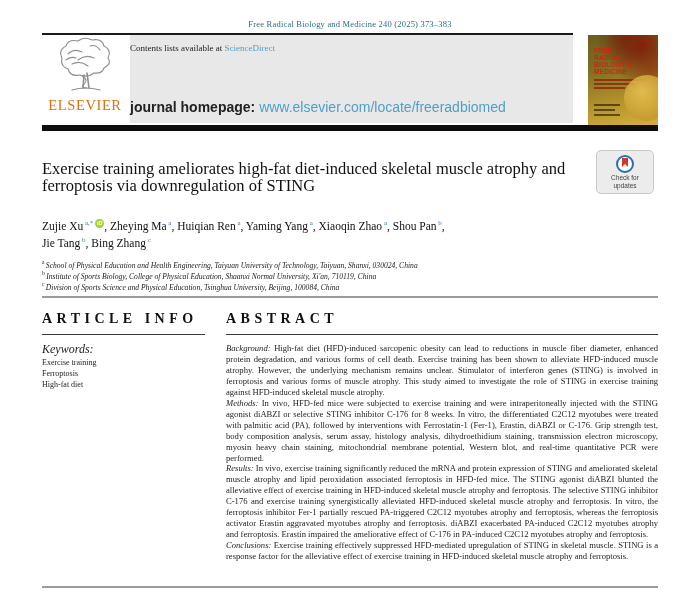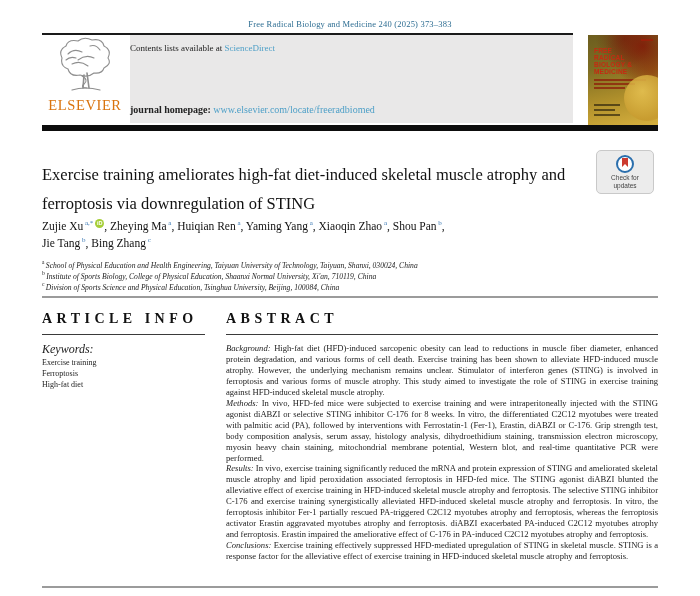--- a/index.html
+++ b/index.html
@@ -14,21 +14,21 @@
   .top-rule{position:absolute;left:42px;top:33px;width:531px;height:1.5px;background:#1a1a1a;}
   .logo-box{position:absolute;left:42px;top:36px;width:86px;height:86px;text-align:center;}
   .logo-tree{display:block;margin:0 auto;}
   .logo-word{font-size:14.5px;color:#d9730d;letter-spacing:.6px;margin-top:1px;font-family:"Liberation Serif",serif;}
   .gray-box{position:absolute;left:130px;top:35px;width:443px;height:88px;background:#e9e8e8;
             display:flex;flex-direction:column;justify-content:space-between;align-items:flex-start;
             padding:8px 0 8px 0;box-sizing:border-box;}
   .contents-line{font-size:9px;color:#222;}
   .contents-line a{color:#4d9fc7;text-decoration:none;}
   .journal-title{font-size:17px;color:#111;}
-  .homepage-line{font-size:10px;font-family:Liberation Serif, serif;font-weight:bold;color:#222;}
+  .homepage-line{font-size:14px;font-family:Liberation Sans, sans-serif;font-weight:bold;color:#222;}
   .homepage-line a{color:#4d9fc7;text-decoration:none;font-weight:normal;}
   .thick-rule{position:absolute;left:42px;top:125px;width:616px;height:5.5px;background:#0d0d0d;}
 
   
   .cover{position:absolute;left:588px;top:35px;width:70px;height:92px;overflow:hidden;
          background:
            radial-gradient(circle at 78% 12%, rgba(130,25,8,.85), rgba(130,25,8,0) 38%),
            radial-gradient(circle at 52% 4%, rgba(110,20,8,.6), rgba(110,20,8,0) 30%),
            radial-gradient(circle at 92% 40%, rgba(150,60,10,.55), rgba(150,60,10,0) 40%),
            linear-gradient(168deg,#6d5e1f 0%,#7d6c22 32%,#b3922c 68%,#d9b240 100%);}
@@ -40,21 +40,21 @@
   .cover-sub div{height:1.5px;background:rgba(140,30,10,.75);margin-bottom:2.5px;}
   .cover-sub div:nth-child(2){width:78%;}
   .cover-sub div:nth-child(3){width:60%;}
   .cover-foot{position:absolute;left:6px;bottom:8px;width:26px;}
   .cover-foot div{height:2px;background:rgba(40,30,10,.65);margin-bottom:3px;width:100%;}
   .cover-foot div:nth-child(2){width:80%;}
   .cover-tr{position:absolute;right:5px;top:4px;width:12px;height:1.5px;background:rgba(160,30,10,.8);}
 
   
   .article-title{position:absolute;left:42px;top:160px;width:548px;
-                 font-size:16.5px;line-height:29px;color:#111;}
+                 font-size:16.5px;line-height:17px;color:#111;}
   .badge{position:absolute;left:596px;top:150px;width:56px;height:42px;background:#ececec;
          border:1px solid #c9c9c9;border-radius:5px;text-align:center;cursor:pointer;
          font-family:"Liberation Sans",sans-serif;}
   .cm-circle{width:14px;height:14px;border:2px solid #2b6fad;border-radius:50%;background:#fff;
              margin:4px auto 1px auto;position:relative;}
   .cm-ribbon{position:absolute;left:4px;top:1px;width:6px;height:9px;background:#cc3b2f;
              clip-path:polygon(0 0,100% 0,100% 100%,50% 68%,0 100%);}
   .badge-label{font-size:6.5px;line-height:1.25;color:#444;}
 
   

